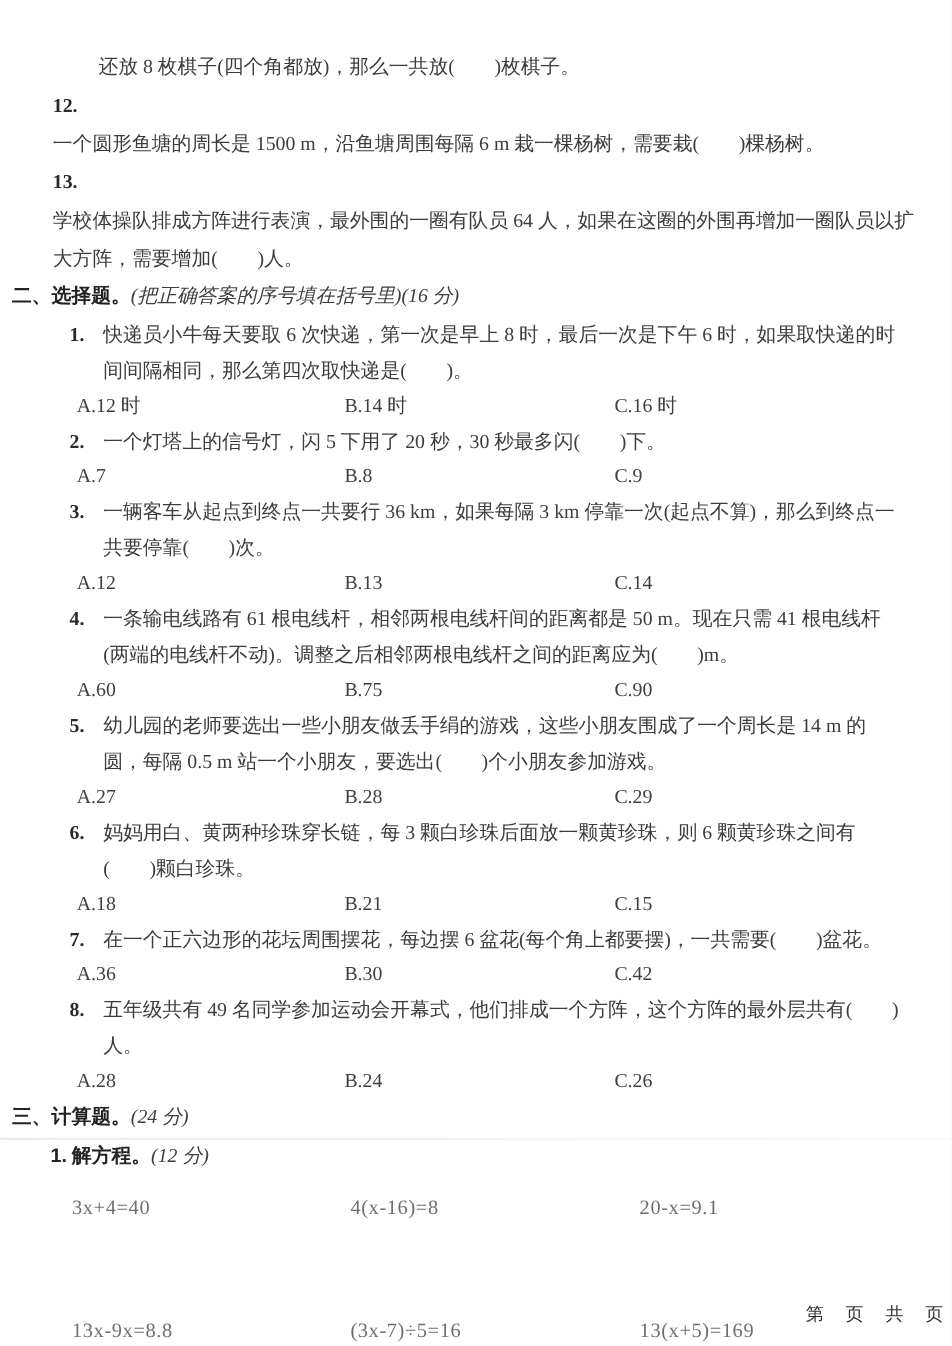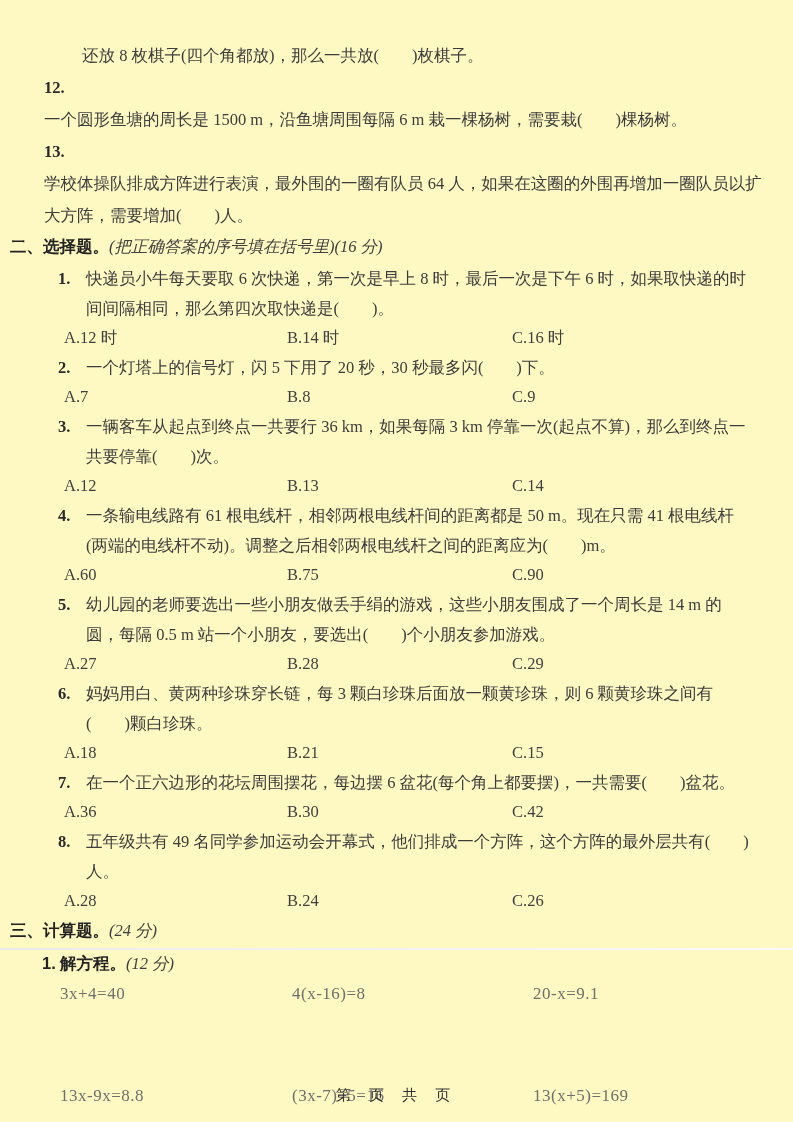--- a/index.html
+++ b/index.html
@@ -1,19 +1,19 @@
 <!DOCTYPE html>
 <html><head>
 <meta charset="utf-8">
 <style>
   * { margin:0; padding:0; box-sizing:border-box; }
   body { background:#e9e9e9; font-family:"Liberation Serif","DejaVu Serif",serif; }
   .page {
     position:relative; width:793px; height:1122px; margin:0 auto;
-    background:#fef9c3; color:#3c3c3c; font-size:16.5px;
+    background:#ffffff; color:#3c3c3c; font-size:16.5px;
     padding-top:40px; overflow:hidden;
   }
   .cont-line { padding-left:82px; padding-right:40px; line-height:32px; }
   .item { display:flex; padding-left:44px; line-height:32px;flex-direction:column; }
   .item-num { width:38px; flex:none; font-weight:bold; color:#2a2a2a; }
   .item-text { flex:1; padding-right:17px; }
   .sec-header { padding-left:10px; line-height:30px; margin-bottom:2px; }
   .sec-title { font-weight:bold; color:#222; font-family:Liberation Serif, serif; }
   .sec-sub { font-style:italic; color:#3f3f3f; }
   .q { display:flex; padding-left:58px; line-height:30px; }
@@ -21,31 +21,31 @@
   .q-text { flex:1; padding-right:42px; }
   .opts {
     display:grid; grid-template-columns:223px 225px 1fr;
     padding-left:64px; line-height:27px; margin-bottom:2px; color:#3f3f3f;
   }
   .sub-header { padding-left:42px; line-height:30px; }
   .sub-num, .sub-label { font-weight:bold; color:#242424; font-family:"Liberation Sans","DejaVu Sans",sans-serif; }
   .sub-points { font-style:italic; color:#3f3f3f; }
   .eq-row {
     display:grid; grid-template-columns:232px 241px 1fr;
-    padding-left:60px; line-height:30px; margin-top:0;
+    padding-left:60px; line-height:30px; margin-top:14px;
     color:#6f6f6f; font-size:17px; letter-spacing:0.5px;
   }
   .eq-row.second { margin-top:72px; }
   .scan-line {
     position:absolute; left:0; top:948px; width:100%; height:2px;
     background:linear-gradient(to right,#ececec 0%,#f4f4f4 60%,#fafafa 100%);
   }
   .footer {
     position:absolute; top:1086px; left:0; width:100%;
-    text-align:center; font-size:15px; color:#303030; letter-spacing:7px;
+    text-align:right; font-size:15px; color:#303030; letter-spacing:7px;
     font-family:"Liberation Sans","DejaVu Sans",sans-serif;
   }
 </style>
 </head>
 <body>
 
 <div class="page">
 
   <div>
     <div class="cont-line">还放 8 枚棋子(四个角都放)，那么一共放(　　)枚棋子。</div>

